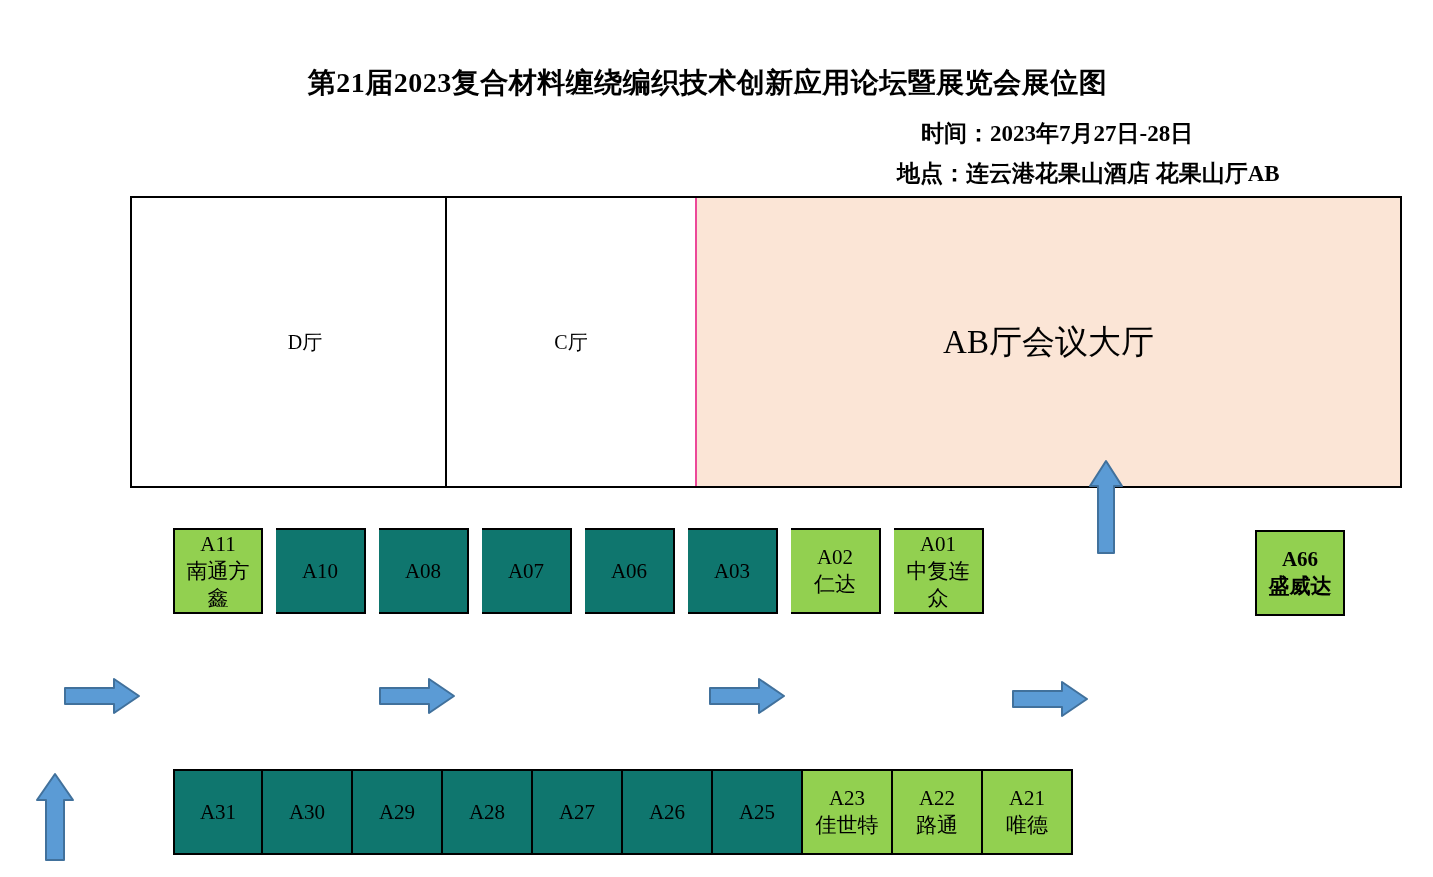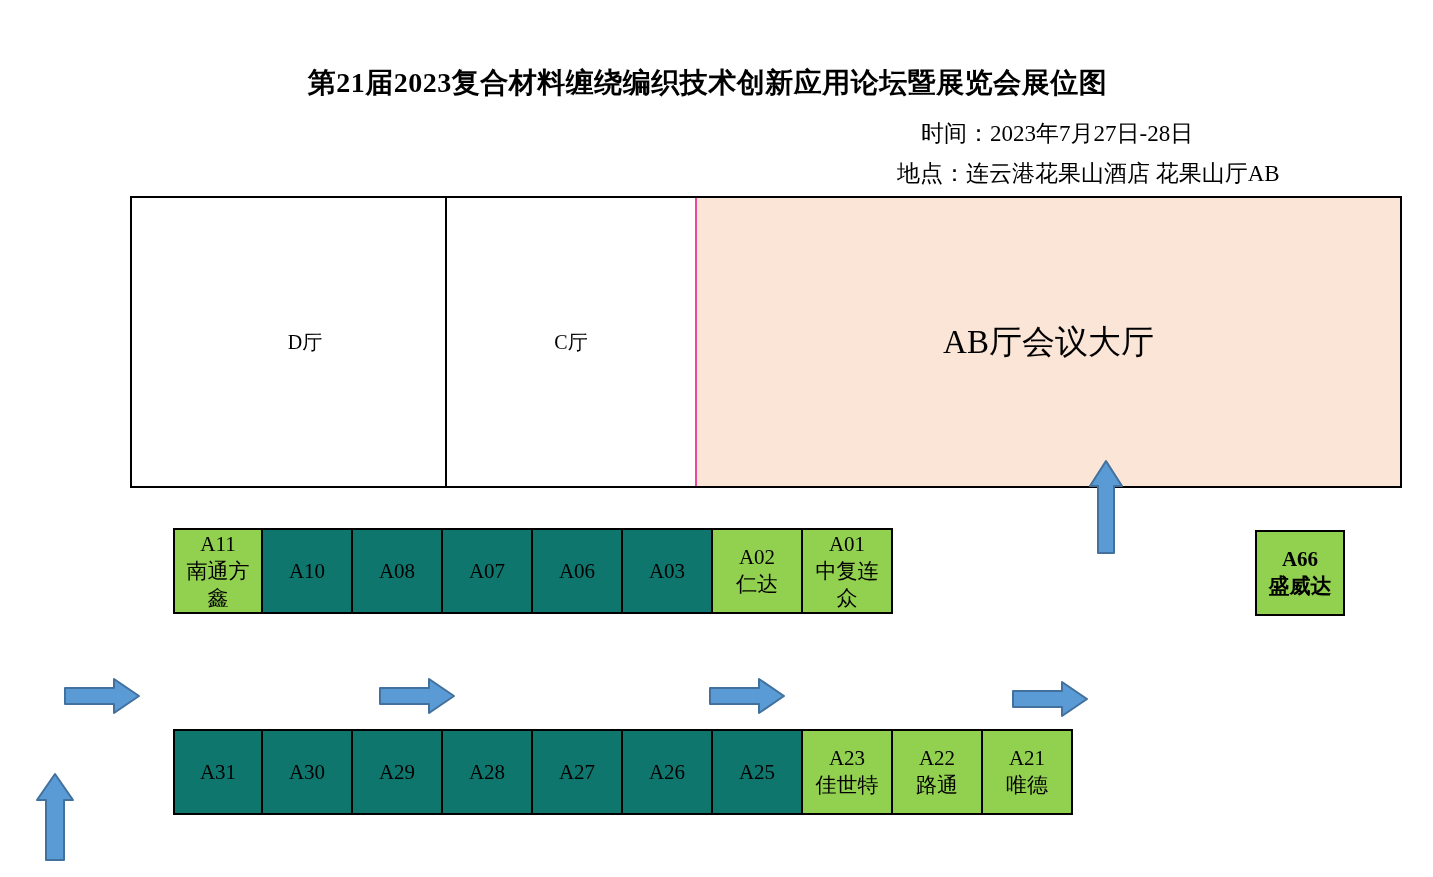--- a/index.html
+++ b/index.html
@@ -6,42 +6,42 @@
   body{
     width:1433px;height:877px;background:#ffffff;
     font-family:"Liberation Serif", serif;
     position:relative;overflow:hidden;color:#000;
   }
   .canvas{position:absolute;inset:0;border-radius:11px;}
   .title{
     position:absolute;top:64px;left:0;width:1415px;text-align:center;
     font-size:28px;font-weight:bold;letter-spacing:0.5px;
   }
-  .meta{position:absolute;font-size:23px;font-weight:normal;white-space:pre;text-align:right;}
+  .meta{position:absolute;font-size:23px;font-weight:bold;white-space:pre;text-align:right;}
   .time{left:921px;top:118px;}
   .location{left:897px;top:158px;}
 
   .halls{
     position:absolute;left:130px;top:196px;width:1272px;height:292px;
     border:2px solid #000;box-sizing:border-box;display:flex;
   }
   .hall{
     display:flex;align-items:center;justify-content:center;
     box-sizing:border-box;font-size:20px;background:#fff;
   }
   .hall-d{width:315px;border-right:2px solid #000;padding-left:33px;}
   .hall-c{width:250px;border-right:2px solid #ec4899;}
   .hall-ab{
     flex:1;background:var(--hall-highlight,#FBE5D6);
     flex-direction:row;font-size:33px;line-height:47px;
   }
 
   .booth-row{position:absolute;display:flex;}
-  .row1{left:173px;top:528px;}
-  .row2{left:173px;top:729px;}
+  .row1{left:173px;top:528px;gap:13px;}
+  .row2{left:173px;top:769px;}
   .booth{
     width:90px;height:86px;box-sizing:border-box;border:2px solid #000;
     display:flex;flex-direction:column;align-items:center;justify-content:center;
     text-align:center;font-size:21px;line-height:27px;background:#0f766e;
   }
   .booth-row .booth:not(:first-child){border-left:none;}
   .booth.green{background:var(--booth-highlight,#92D050);}
   .booth-company{max-width:66px;}
   .standalone{position:absolute;left:1255px;top:530px;font-weight:bold;}
 

